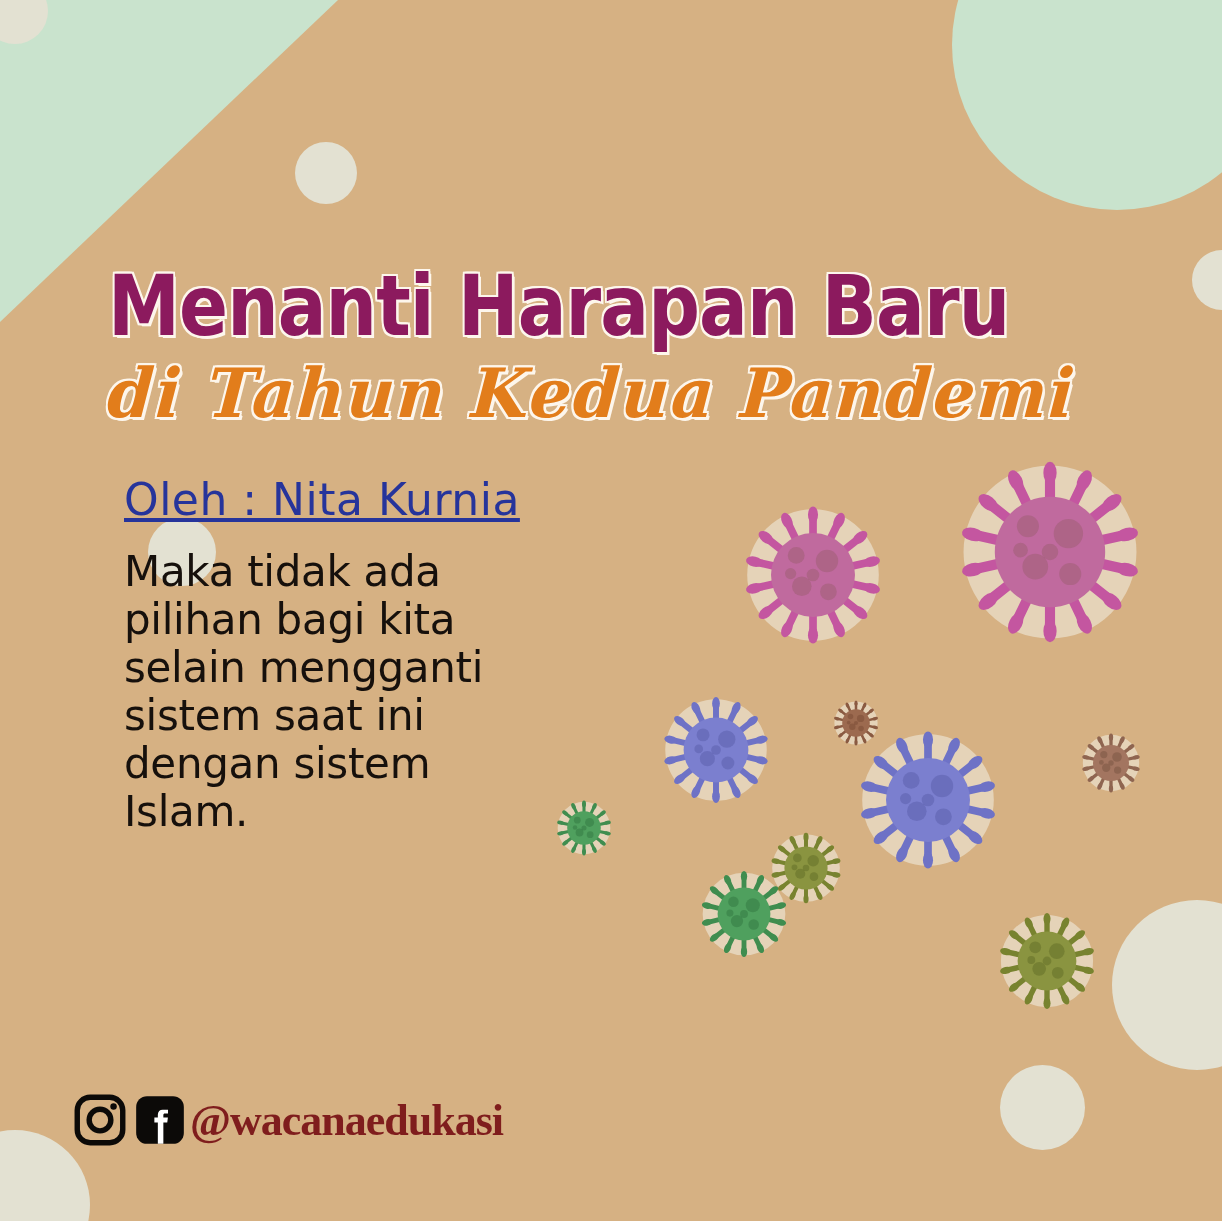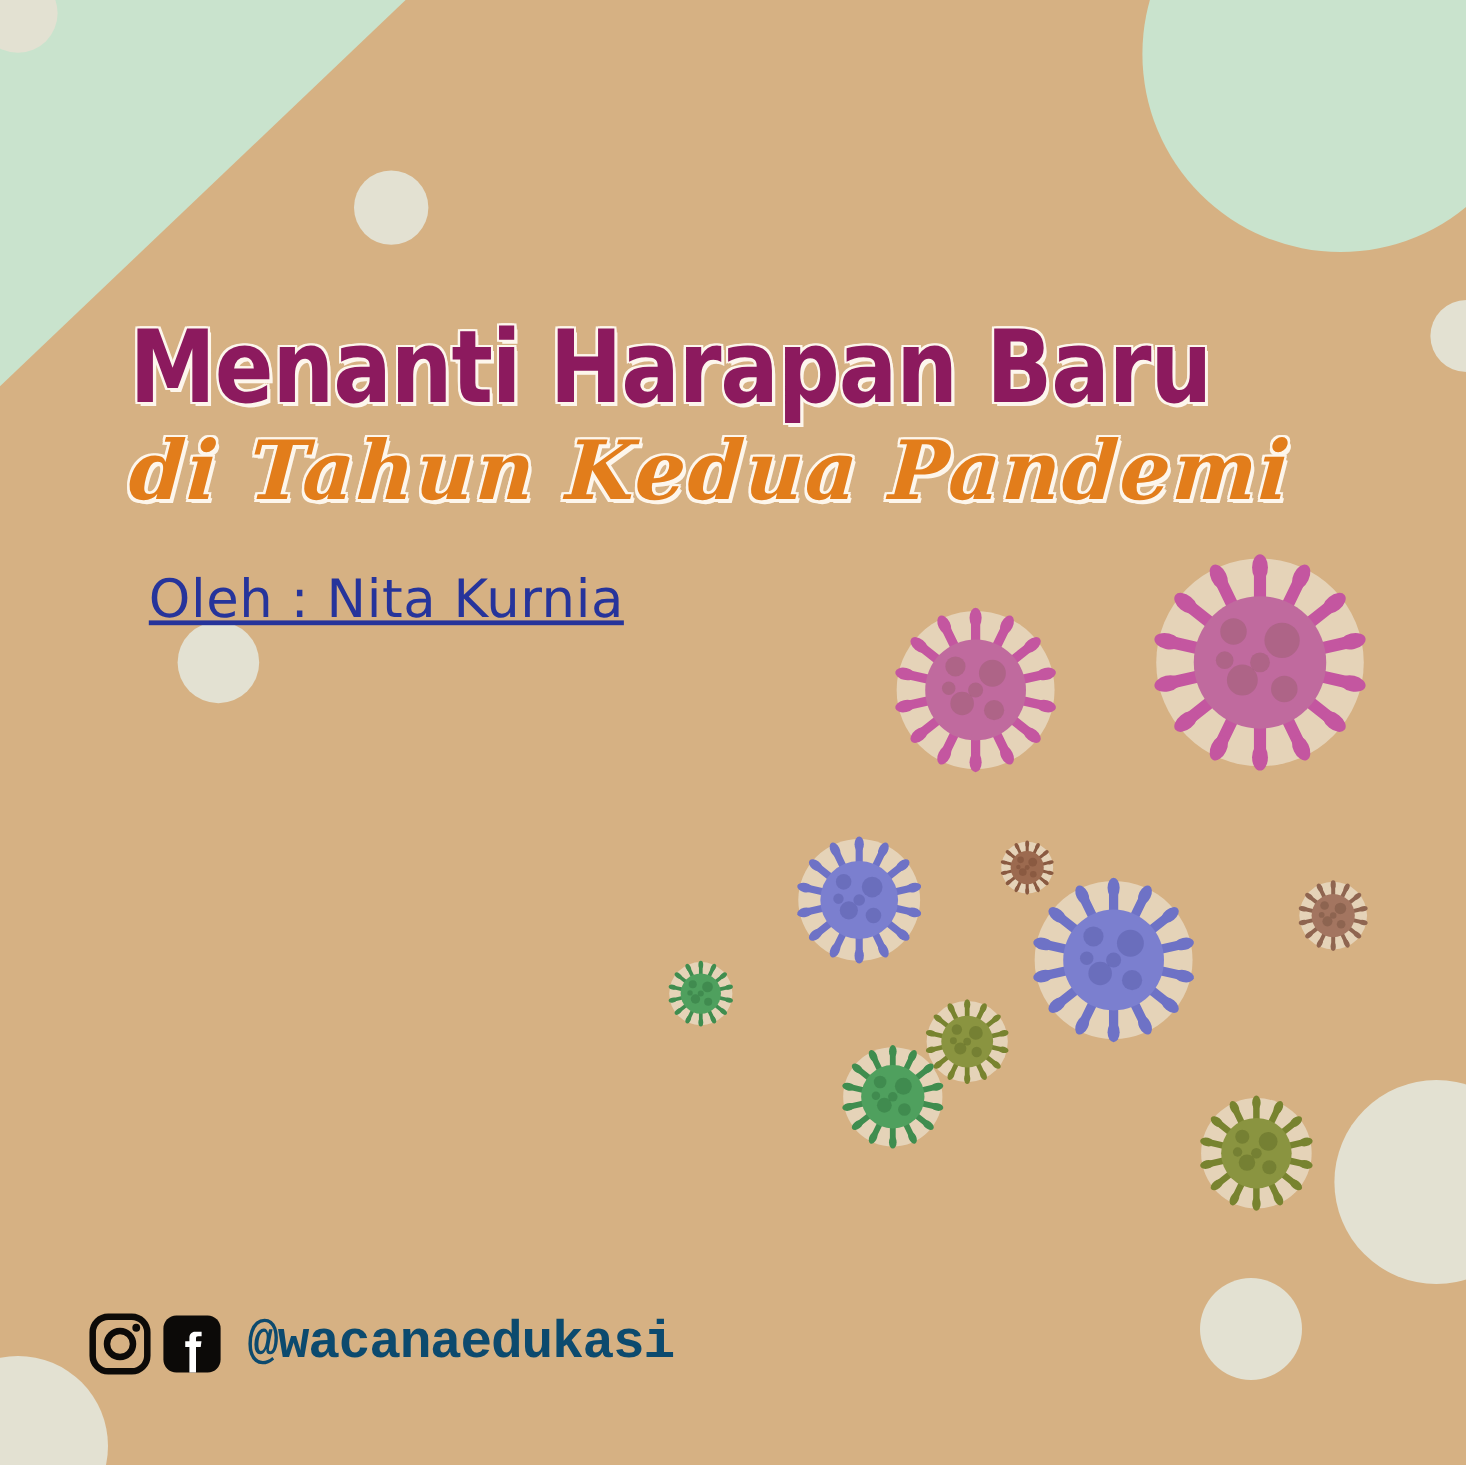--- a/index.html
+++ b/index.html
@@ -174,25 +174,25 @@
     position: absolute;
     left: 74px;
     top: 1094px;
     display: flex;
     align-items: center;
     gap: 0px;
   }
   .ig-icon { width: 52px; height: 52px; display:block; }
   .fb-icon { width: 52px; height: 52px; display:block; margin-left: 8px; }
   .handle {
-    font-family: Liberation Mono, monospace;
+    font-family: Liberation Serif, serif;
     font-weight: bold;
     font-size: 44px;
-    color: #0c4a6e;
-    margin-left: 20px;
+    color: #7f1d1d;
+    margin-left: 4px;
     letter-spacing: -1px;
   }
 
   
   .virus { position: absolute; }
   .virus svg { display: block; }
 </style>
 </head>
 <body>
 
@@ -634,20 +634,28 @@
     </div>
 
 
   <div class="title-block">
     <div class="title-main">Menanti Harapan Baru</div>
     <div class="title-sub">di Tahun Kedua Pandemi</div>
   </div>
 
   <div class="author">Oleh : Nita Kurnia</div>
 
+  <div class="body-text" id="quote-body">
+      <span class="ln">Maka tidak ada</span>
+      <span class="ln">pilihan bagi kita</span>
+      <span class="ln">selain mengganti</span>
+      <span class="ln">sistem saat ini</span>
+      <span class="ln">dengan sistem</span>
+      <span class="ln">Islam.</span>
+    </div>
 
   <div class="footer">
     <span>
       <svg class="ig-icon" viewBox="0 0 48 48">
         <rect x="3" y="3" width="42" height="42" rx="12" ry="12" fill="none" stroke="#0c0a08" stroke-width="5"></rect>
         <circle cx="24" cy="24" r="10" fill="none" stroke="#0c0a08" stroke-width="5"></circle>
         <circle cx="36.5" cy="11.5" r="3" fill="#0c0a08"></circle>
       </svg>
     </span>
     <span>

